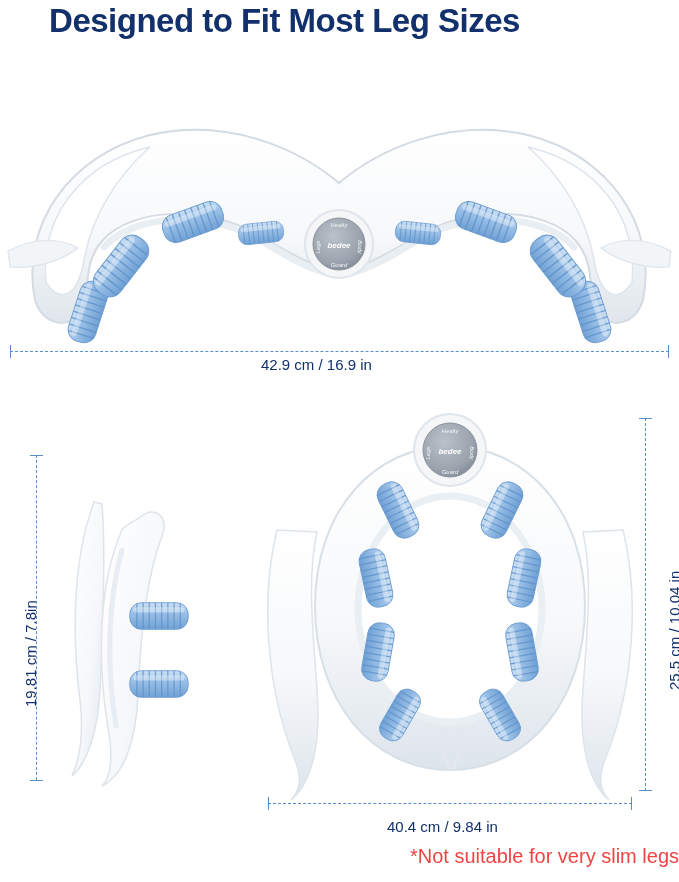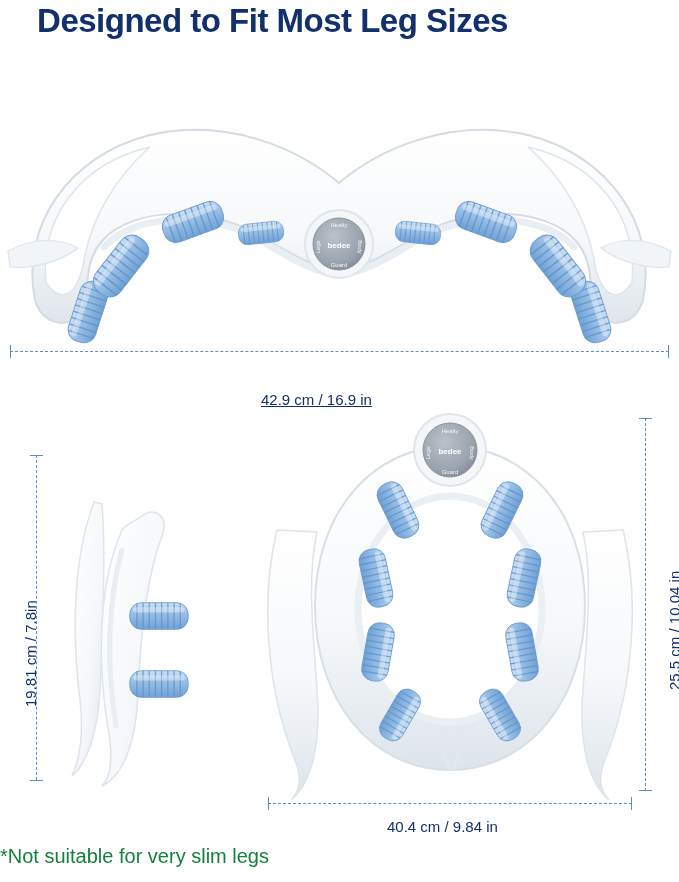--- a/index.html
+++ b/index.html
@@ -13,21 +13,21 @@
     position: relative;
     overflow: hidden;
     font-family: "Liberation Sans", sans-serif;
     color: #12306b;
   }
 
   
   .title {
     position: absolute;
     top: 2px;
-    left: 0;
+    left: 12px;
     width: 545px;
     text-align: center;
     font-size: 33px;
     font-weight: bold;
     letter-spacing: -0.5px;
     color: #12306b;
     font-family: "Liberation Sans", sans-serif;
   }
 
   
@@ -63,29 +63,30 @@
   }
   .meas-label.vert {
     transform-origin: left top;
     transform: rotate(-90deg);
   }
 
   .footnote {
     position: absolute;
     left: 0;
     width: 679px;
-    text-align: left;
+    text-align: right;
     top: 845px;
     font-size: 20px;
-    color: #15803d;
+    color: #ef4444;
     font-family: "Liberation Sans", sans-serif;
   }
 
   .prod {
     position: absolute;
+    font-style: italic;
   }
   .prod svg { display: block; }
 </style>
 </head>
 <body>
 
 <div class="title">Designed to Fit Most Leg Sizes</div>
 
 <div class="prod" style="left:0px; top:55px; width:679px; height:290px;">
 <svg width="679" height="290" viewBox="0 0 679 290" xmlns="http://www.w3.org/2000/svg">
@@ -169,21 +170,21 @@
     <text x="358" y="192" font-family="Liberation Sans, sans-serif" font-size="6" fill="#f0f3f6" text-anchor="middle" transform="rotate(90 358 192)">Body</text>
     <text x="320" y="192" font-family="Liberation Sans, sans-serif" font-size="6" fill="#f0f3f6" text-anchor="middle" transform="rotate(-90 320 192)">Legs</text>
     <text x="339" y="212" font-family="Liberation Sans, sans-serif" font-size="6" fill="#f0f3f6" text-anchor="middle">Guard</text>
   </g>
 </svg>
 </div>
 
 <div class="dash-h" style="left:10px; top:351px; width:659px;"></div>
 <div class="cap-v" style="left:10px; top:345px;"></div>
 <div class="cap-v" style="left:668px; top:345px;"></div>
-<div class="meas-label" style="left:261px; top:391px;text-decoration:underline;">42.9 cm / 16.9 in</div>
+<div class="meas-label" style="left:261px; top:356px;">42.9 cm / 16.9 in</div>
 
 <div class="prod" style="left:50px; top:490px; width:160px; height:300px;">
 <svg width="160" height="300" viewBox="0 0 160 300" xmlns="http://www.w3.org/2000/svg">
   <defs>
     <linearGradient id="shellG2" x1="0" y1="0" x2="1" y2="1">
       <stop offset="0%" stop-color="#ffffff"></stop>
       <stop offset="60%" stop-color="#f5f7fa"></stop>
       <stop offset="100%" stop-color="#e0e6ec"></stop>
     </linearGradient>
     <linearGradient id="rollG2" x1="0" y1="0" x2="0" y2="1">

